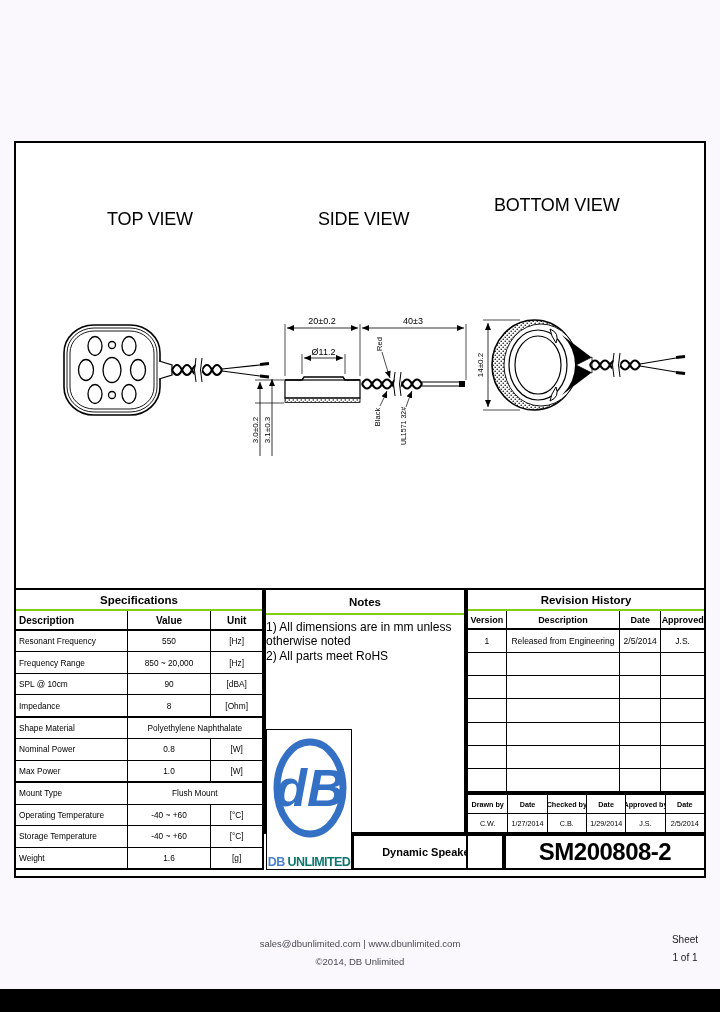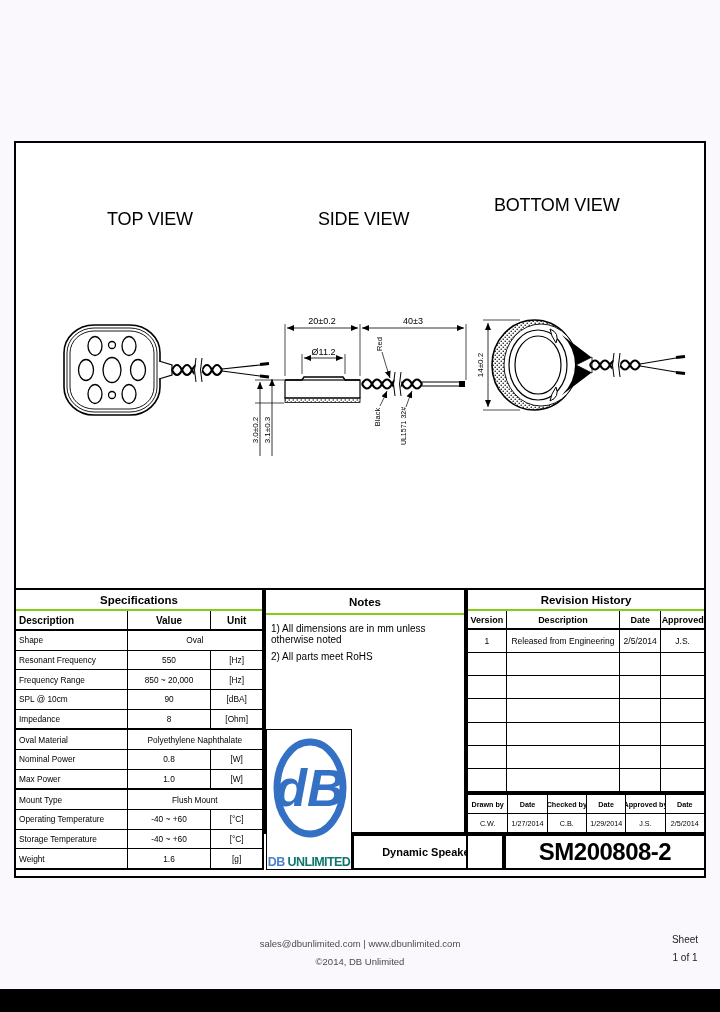--- a/index.html
+++ b/index.html
@@ -17,21 +17,21 @@
   
   .spec-head{display:flex;border-bottom:2px solid #000;flex:0 0 20px;font-weight:bold}
   .spec-head .c{font-size:10px}
   .spec-body{flex:1;display:flex;flex-direction:column}
   .spec-row{flex:1;display:flex;border-top:1px solid #000}
   .spec-row:first-child{border-top:none}
   .spec-row.group{border-top:2px solid #000}
   .desc{width:45%}.val{width:34%}.unit{width:21%}.span{width:55%}
   
   .notes-items{padding:8px 0 0 0}
-  .note-item{font-size:10px;padding-left:5px;height:22px;display:flex;align-items:center}
+  .note-item{font-size:12px;height:22px;display:flex;align-items:center}
   
   .rev-head{display:flex;border-bottom:2px solid #000;flex:0 0 19px;font-weight:bold}
   .rev-head .c{font-size:9px}
   .rev-body{flex:1;display:flex;flex-direction:column}
   .rev-row{flex:1;display:flex;border-top:1px solid #000}
   .rev-row:first-child{border-top:none}
   .rv{width:16%}.rd{width:48%}.rt{width:17.5%}.ra{width:18.5%}
   .rev-row .c{font-size:8.5px}
   
   .tb-row{flex:1;display:flex}
@@ -187,45 +187,41 @@
 
 <div class="box" style="left:14px;top:588px;width:250px;height:282px">
   <div class="ttl">Specifications</div>
   <div class="spec-head">
     <div class="c left desc">Description</div>
     <div class="c val vline">Value</div>
     <div class="c unit vline">Unit</div>
   </div>
   <div class="spec-body">
       <div class="spec-row">
-        <div class="c left desc">Shape</div>
-        <div class="c span vline">Oval</div>
-      </div>
-      <div class="spec-row">
         <div class="c left desc">Resonant Frequency</div>
         <div class="c val vline">550</div>
         <div class="c unit vline">[Hz]</div>
       </div>
       <div class="spec-row">
         <div class="c left desc">Frequency Range</div>
         <div class="c val vline">850 ~ 20,000</div>
         <div class="c unit vline">[Hz]</div>
       </div>
       <div class="spec-row">
         <div class="c left desc">SPL @ 10cm</div>
         <div class="c val vline">90</div>
         <div class="c unit vline">[dBA]</div>
       </div>
       <div class="spec-row">
         <div class="c left desc">Impedance</div>
         <div class="c val vline">8</div>
         <div class="c unit vline">[Ohm]</div>
       </div>
       <div class="spec-row group">
-        <div class="c left desc">Oval Material</div>
+        <div class="c left desc">Shape Material</div>
         <div class="c span vline">Polyethylene Naphthalate</div>
       </div>
       <div class="spec-row">
         <div class="c left desc">Nominal Power</div>
         <div class="c val vline">0.8</div>
         <div class="c unit vline">[W]</div>
       </div>
       <div class="spec-row">
         <div class="c left desc">Max Power</div>
         <div class="c val vline">1.0</div>

